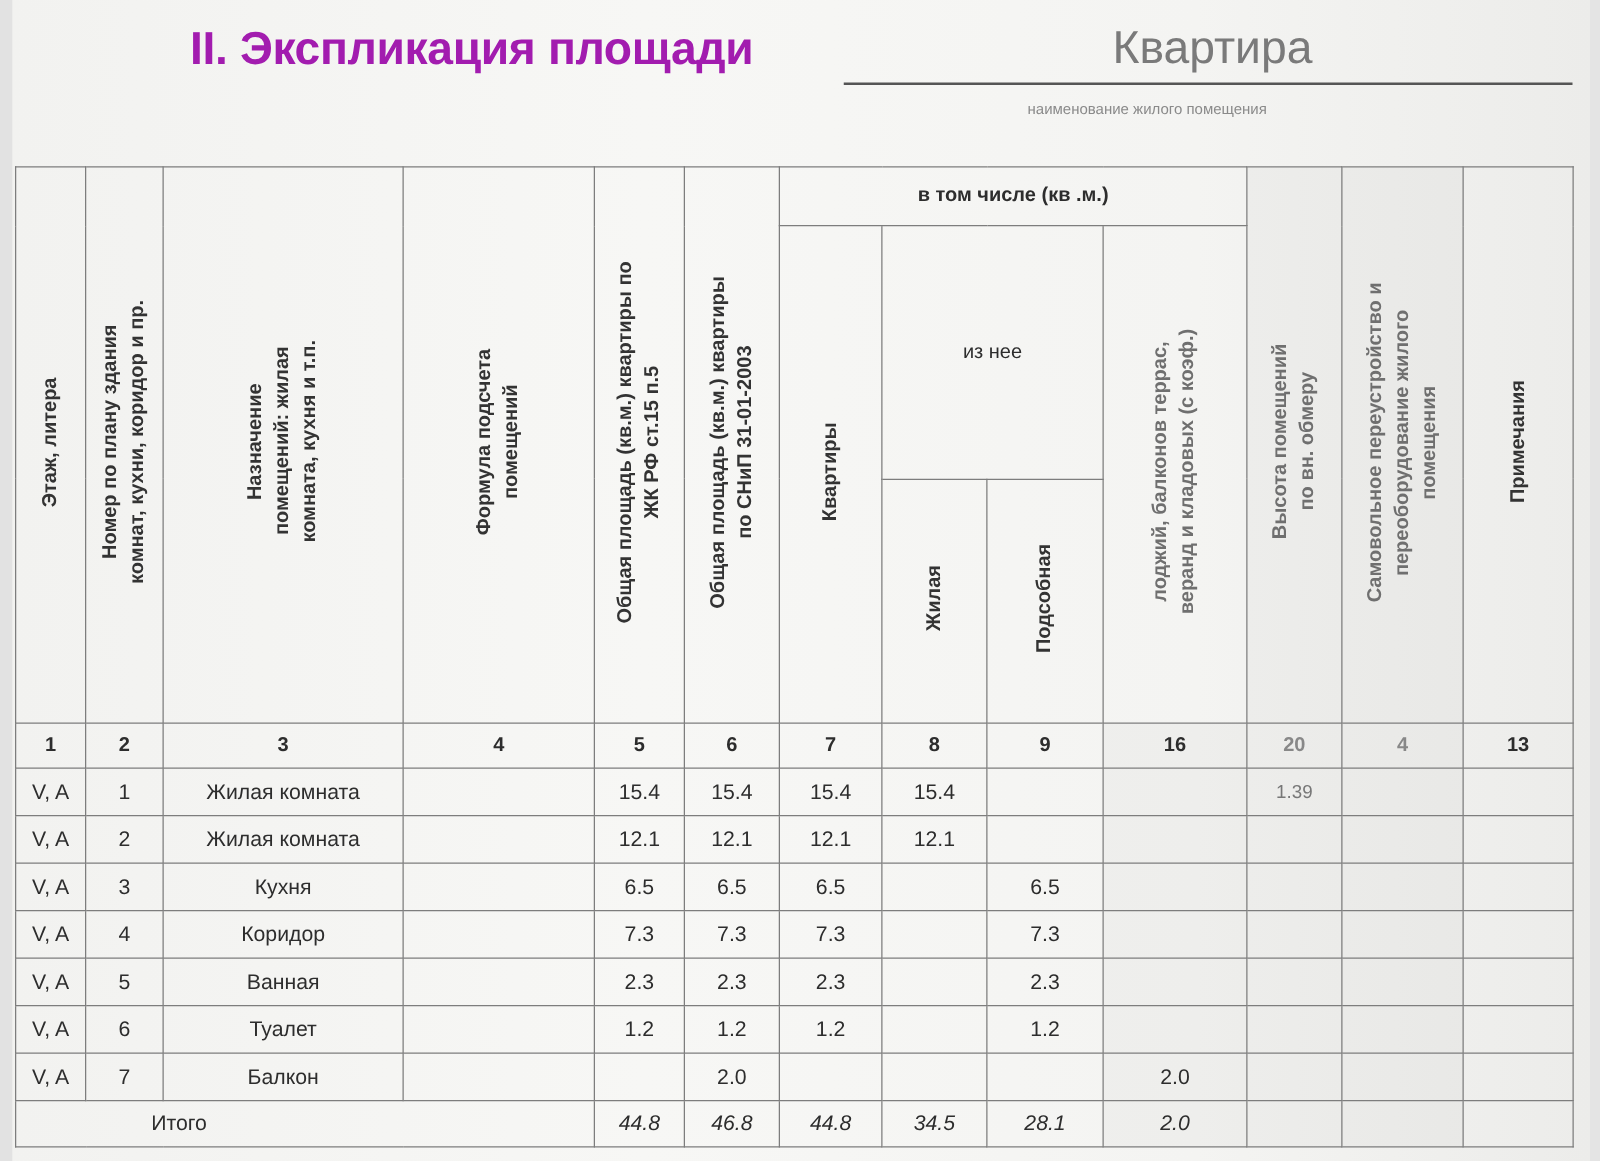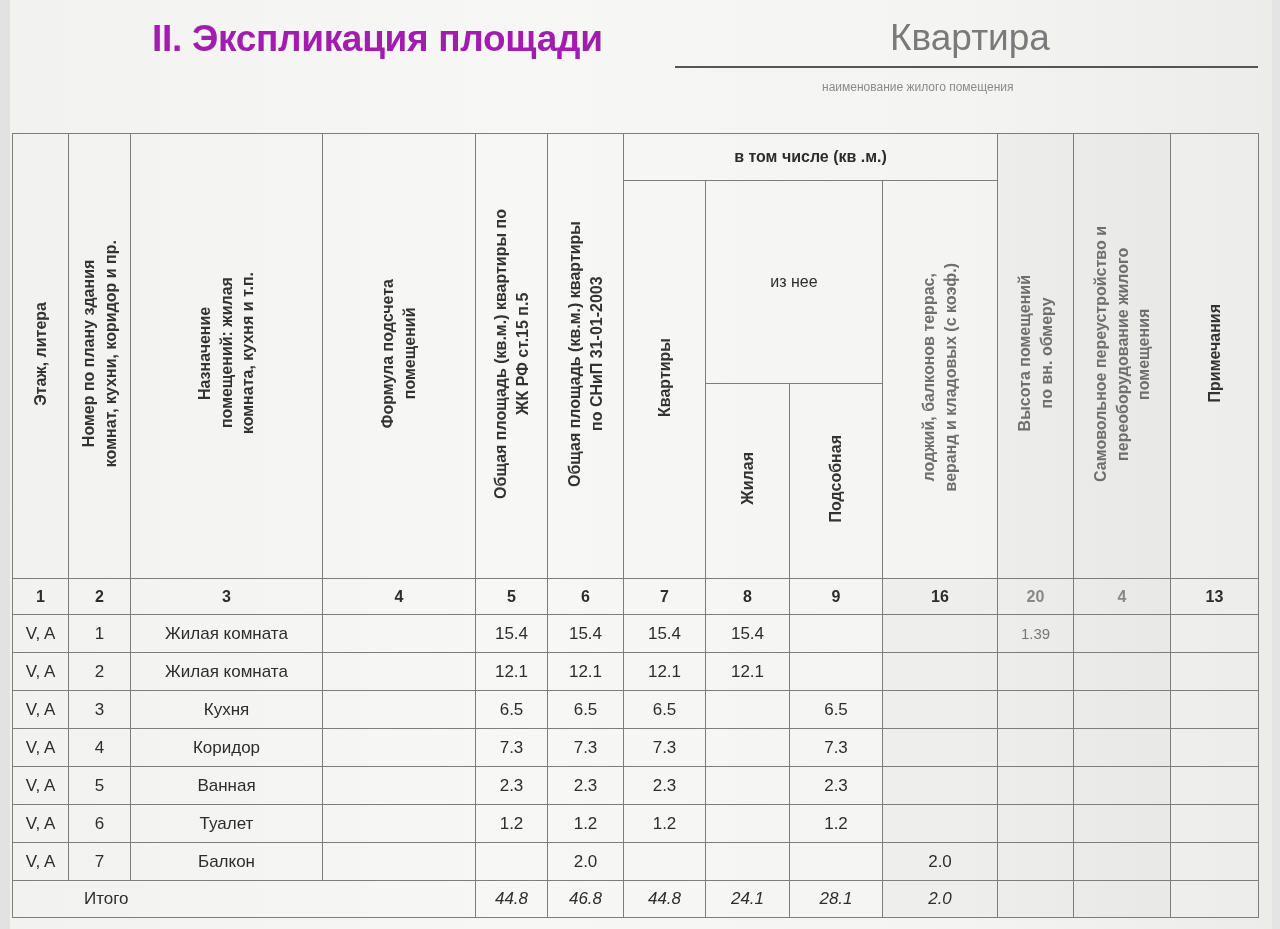--- a/index.html
+++ b/index.html
@@ -236,25 +236,25 @@
       <td></td>
       <td></td>
       <td></td>
       <td class="shaded">2.0</td>
       <td class="shaded muted"></td>
       <td class="shaded"></td>
       <td></td>
     </tr>
 
     <tr class="total">
-      <td colspan="4" style="text-align:left;padding-left:71px;">Итого</td>
+      <td colspan="4" style="text-align:left;padding-left:108px;">Итого</td>
       <td class="bi">44.8</td>
       <td class="bi">46.8</td>
       <td class="bi">44.8</td>
-      <td class="bi">24.1</td>
+      <td class="bi">34.5</td>
       <td class="bi">28.1</td>
       <td class="bi shaded">2.0</td>
       <td class="shaded"></td>
       <td class="shaded"></td>
       <td></td>
     </tr>
   </tbody>
 </table>
 
 </body></html>

